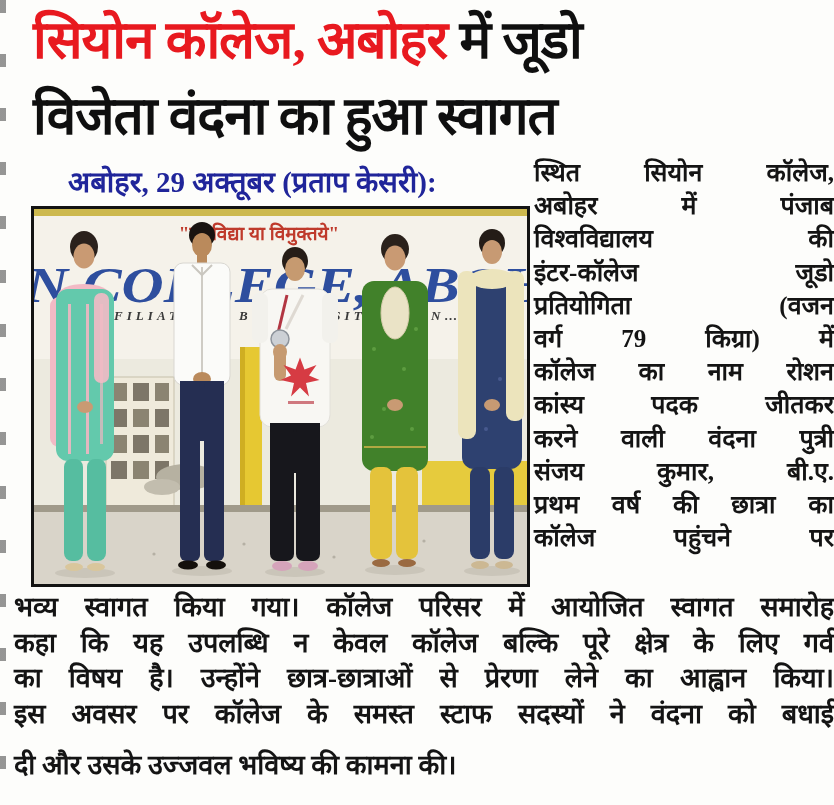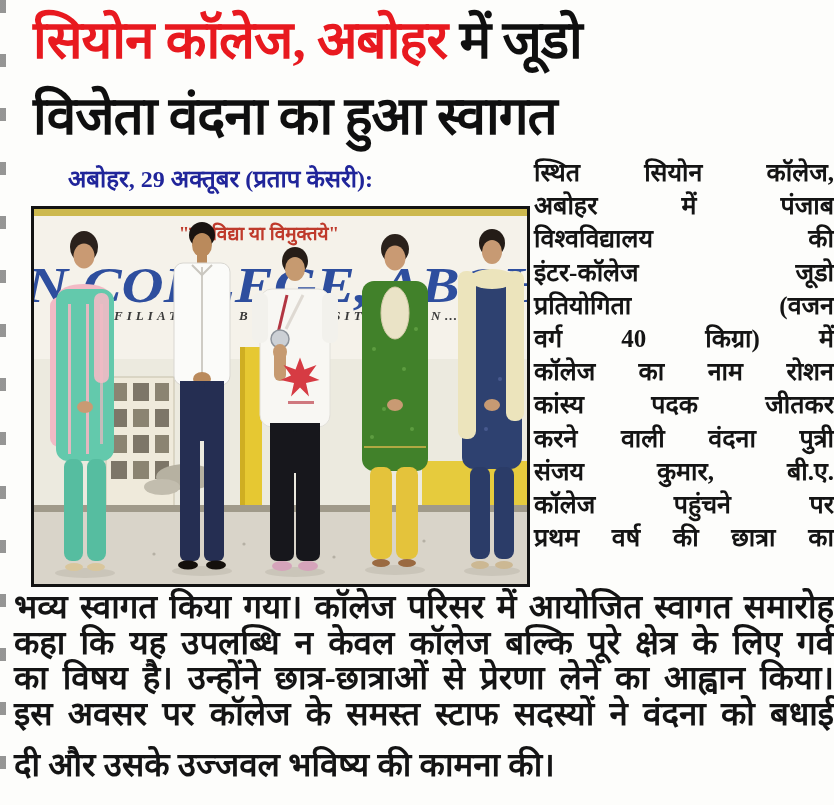--- a/index.html
+++ b/index.html
@@ -20,31 +20,31 @@
 
   .remnants{position:absolute;left:0;top:0;width:6px;height:100%;
     background:repeating-linear-gradient(180deg,#2e2e2e 0 13px,transparent 13px 54px);
     opacity:.5;}
 
   .headline{position:absolute;left:33px;top:2px;font-weight:800;letter-spacing:-1px;
     font-size:53px;line-height:76px;white-space:nowrap;color:var(--headline_black);}
   .headline .red{color:var(--headline_red);}
   .headline .blk{color:var(--headline_black);}
 
-  .dateline{position:absolute;left:68px;top:161px;font-size:24px;font-weight:800;
+  .dateline{position:absolute;left:68px;top:161px;font-size:29px;font-weight:800;
     color:var(--dateline_blue);border-bottom:3px solid var(--dateline_blue);
     padding-bottom:15px;white-space:nowrap;}
 
   .photo{position:absolute;left:31px;top:206px;width:499px;height:381px;
     border:3px solid var(--photo_border);box-sizing:border-box;background:var(--wall);}
   .photo svg{display:block;width:100%;height:100%;}
 
   .col{position:absolute;left:534px;top:156px;width:300px;font-size:25px;
     line-height:33.2px;font-weight:600;color:var(--body_text);}
-  .bottom{position:absolute;left:14px;top:590px;width:820px;font-size:33px;
+  .bottom{position:absolute;left:14px;top:590px;width:820px;font-size:27px;
     line-height:35.6px;font-weight:600;color:var(--body_text);}
   .ln{text-align:justify;text-align-last:justify;white-space:normal;}
   .ln.last{text-align-last:left;margin-top:16px;}
 </style>
 </head>
 <body>
 
 <div id="stage">
 
   <div class="remnants"></div>
@@ -195,27 +195,27 @@
       </g>
     </svg>
   </div>
 
   <div class="col">
     <div class="ln">स्थित सियोन कॉलेज,</div>
     <div class="ln">अबोहर में पंजाब</div>
     <div class="ln">विश्वविद्यालय की</div>
     <div class="ln">इंटर-कॉलेज जूडो</div>
     <div class="ln">प्रतियोगिता (वजन</div>
-    <div class="ln">वर्ग 40 किग्रा) में</div>
+    <div class="ln">वर्ग 79 किग्रा) में</div>
     <div class="ln">कॉलेज का नाम रोशन</div>
     <div class="ln">कांस्य पदक जीतकर</div>
     <div class="ln">करने वाली वंदना पुत्री</div>
     <div class="ln">संजय कुमार, बी.ए.</div>
+    <div class="ln">प्रथम वर्ष की छात्रा का</div>
     <div class="ln">कॉलेज पहुंचने पर</div>
-    <div class="ln">प्रथम वर्ष की छात्रा का</div>
   </div>
 
   <div class="bottom">
     <div class="ln">भव्य स्वागत किया गया। कॉलेज परिसर में आयोजित स्वागत समारोह</div>
     <div class="ln">कहा कि यह उपलब्धि न केवल कॉलेज बल्कि पूरे क्षेत्र के लिए गर्व</div>
     <div class="ln">का विषय है। उन्होंने छात्र-छात्राओं से प्रेरणा लेने का आह्वान किया।</div>
     <div class="ln">इस अवसर पर कॉलेज के समस्त स्टाफ सदस्यों ने वंदना को बधाई</div>
     <div class="ln last">दी और उसके उज्जवल भविष्य की कामना की।</div>
   </div>
 

